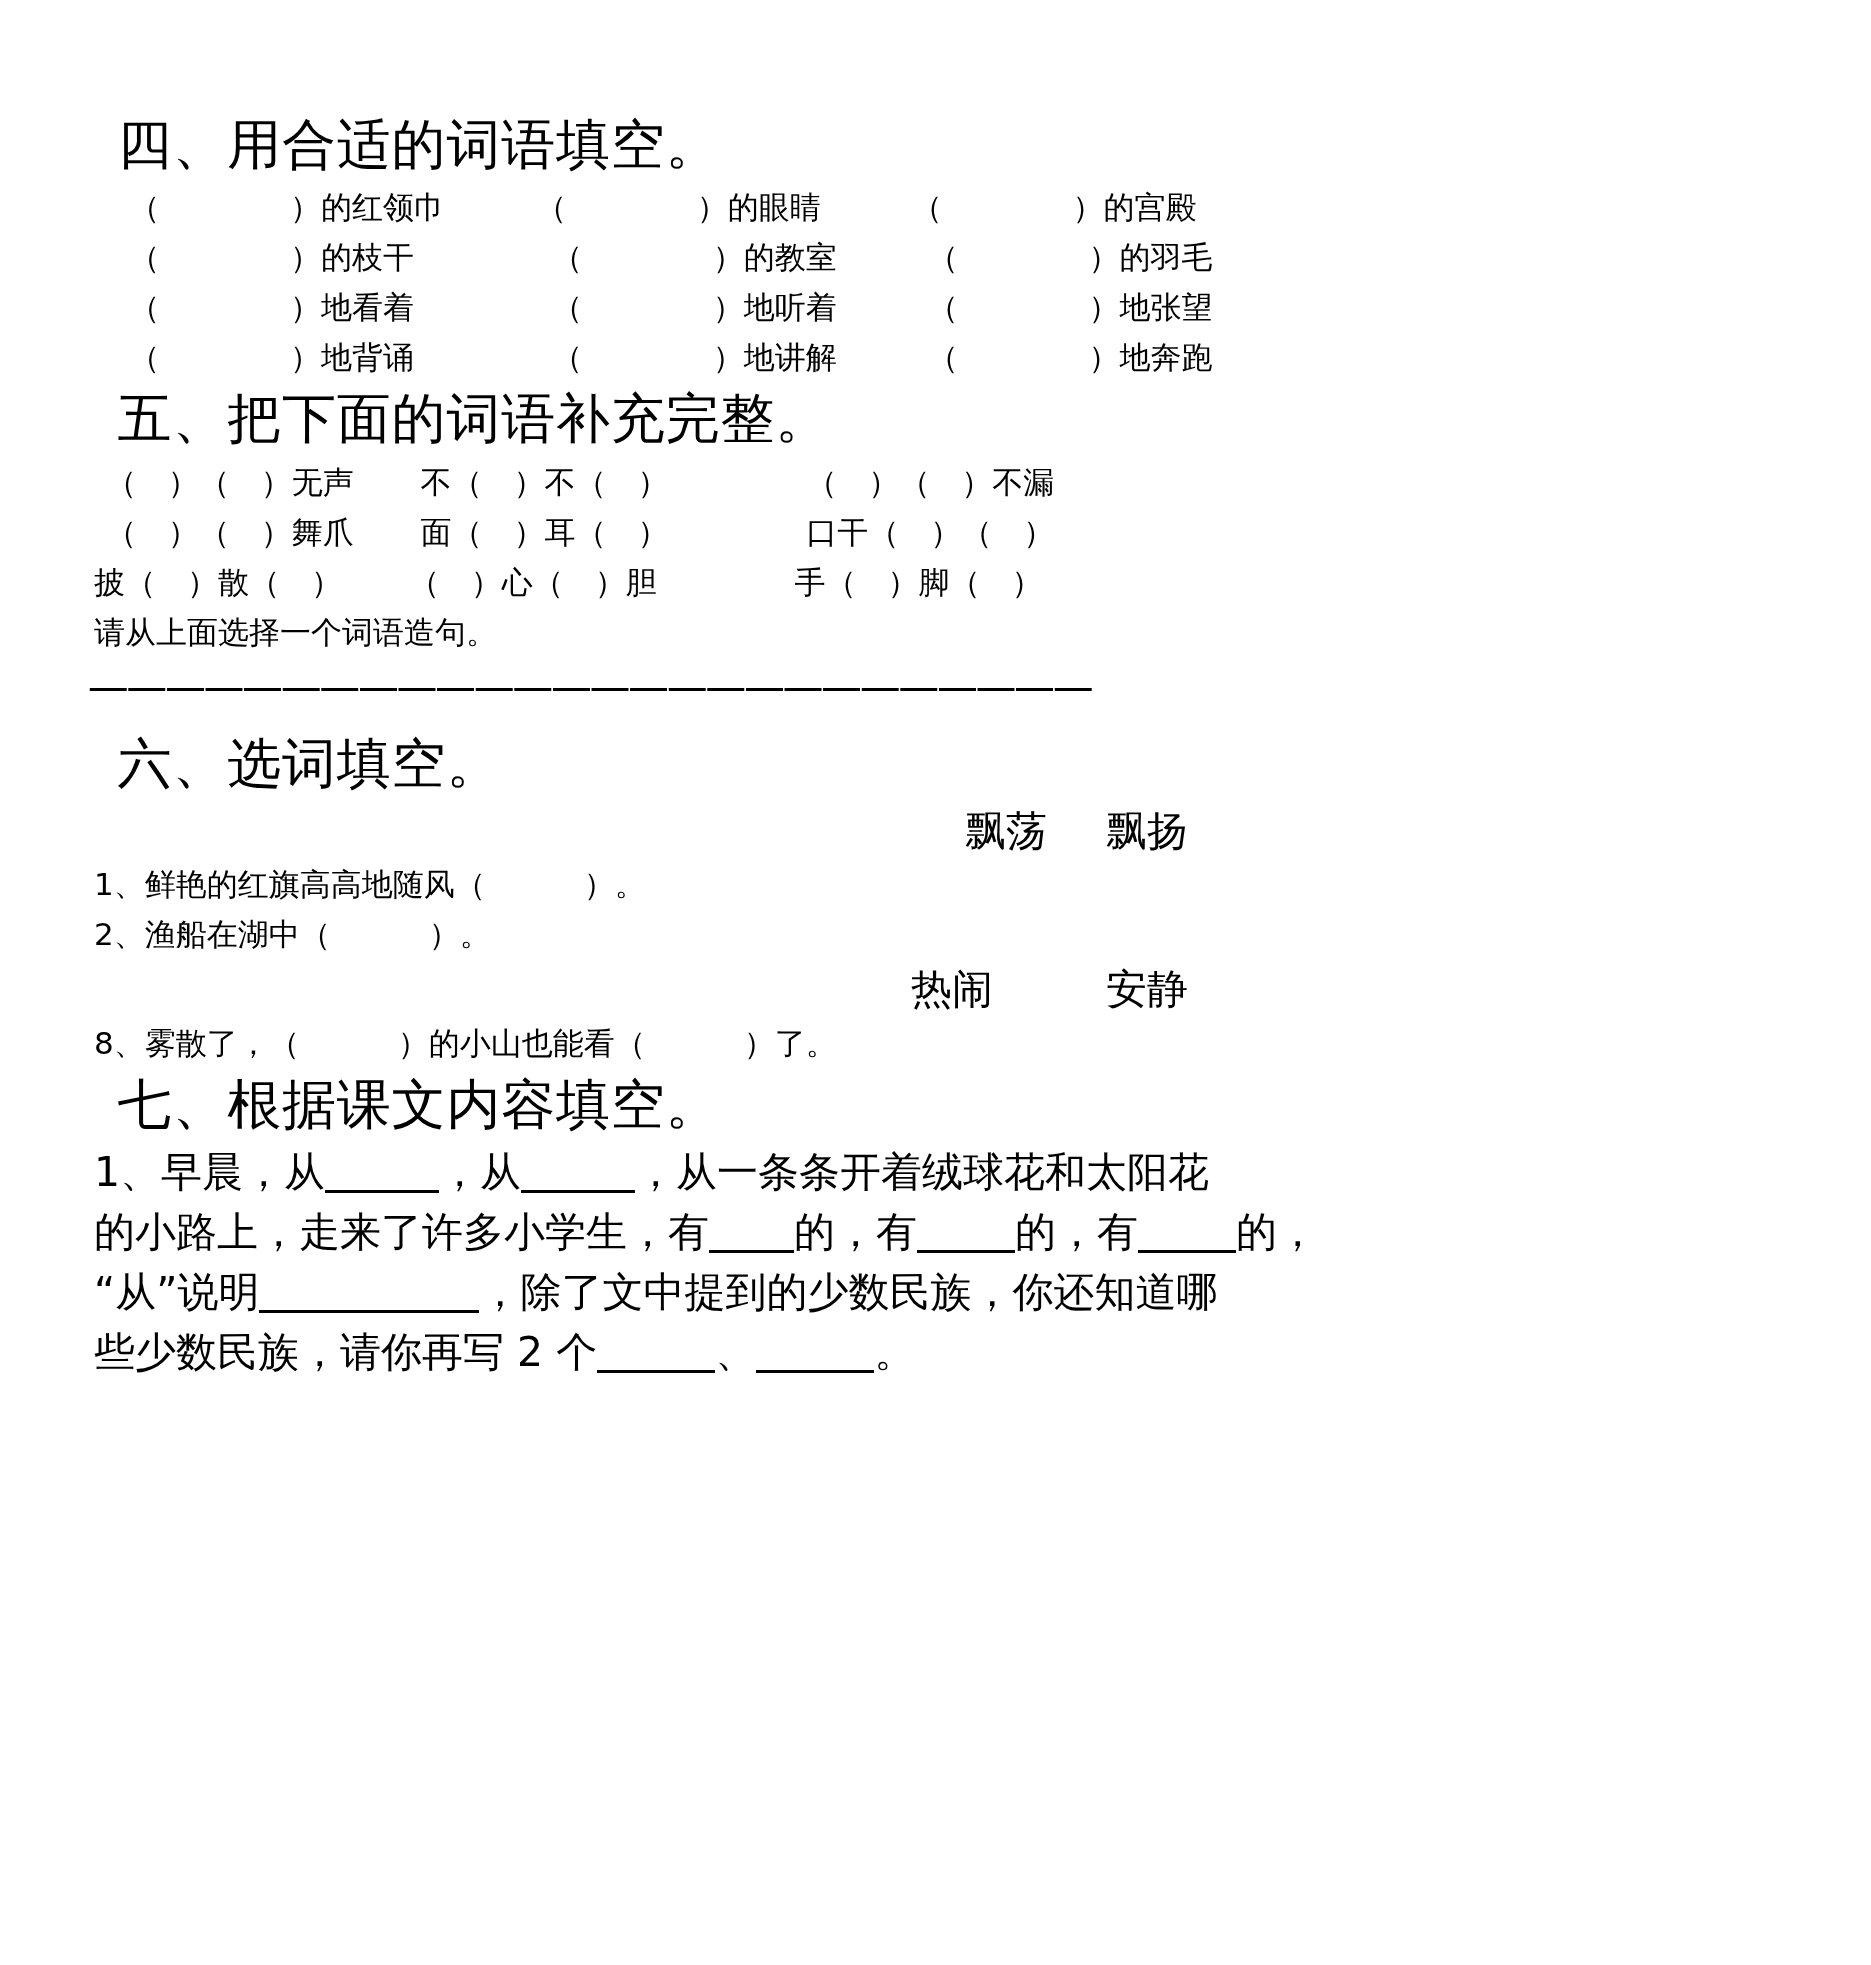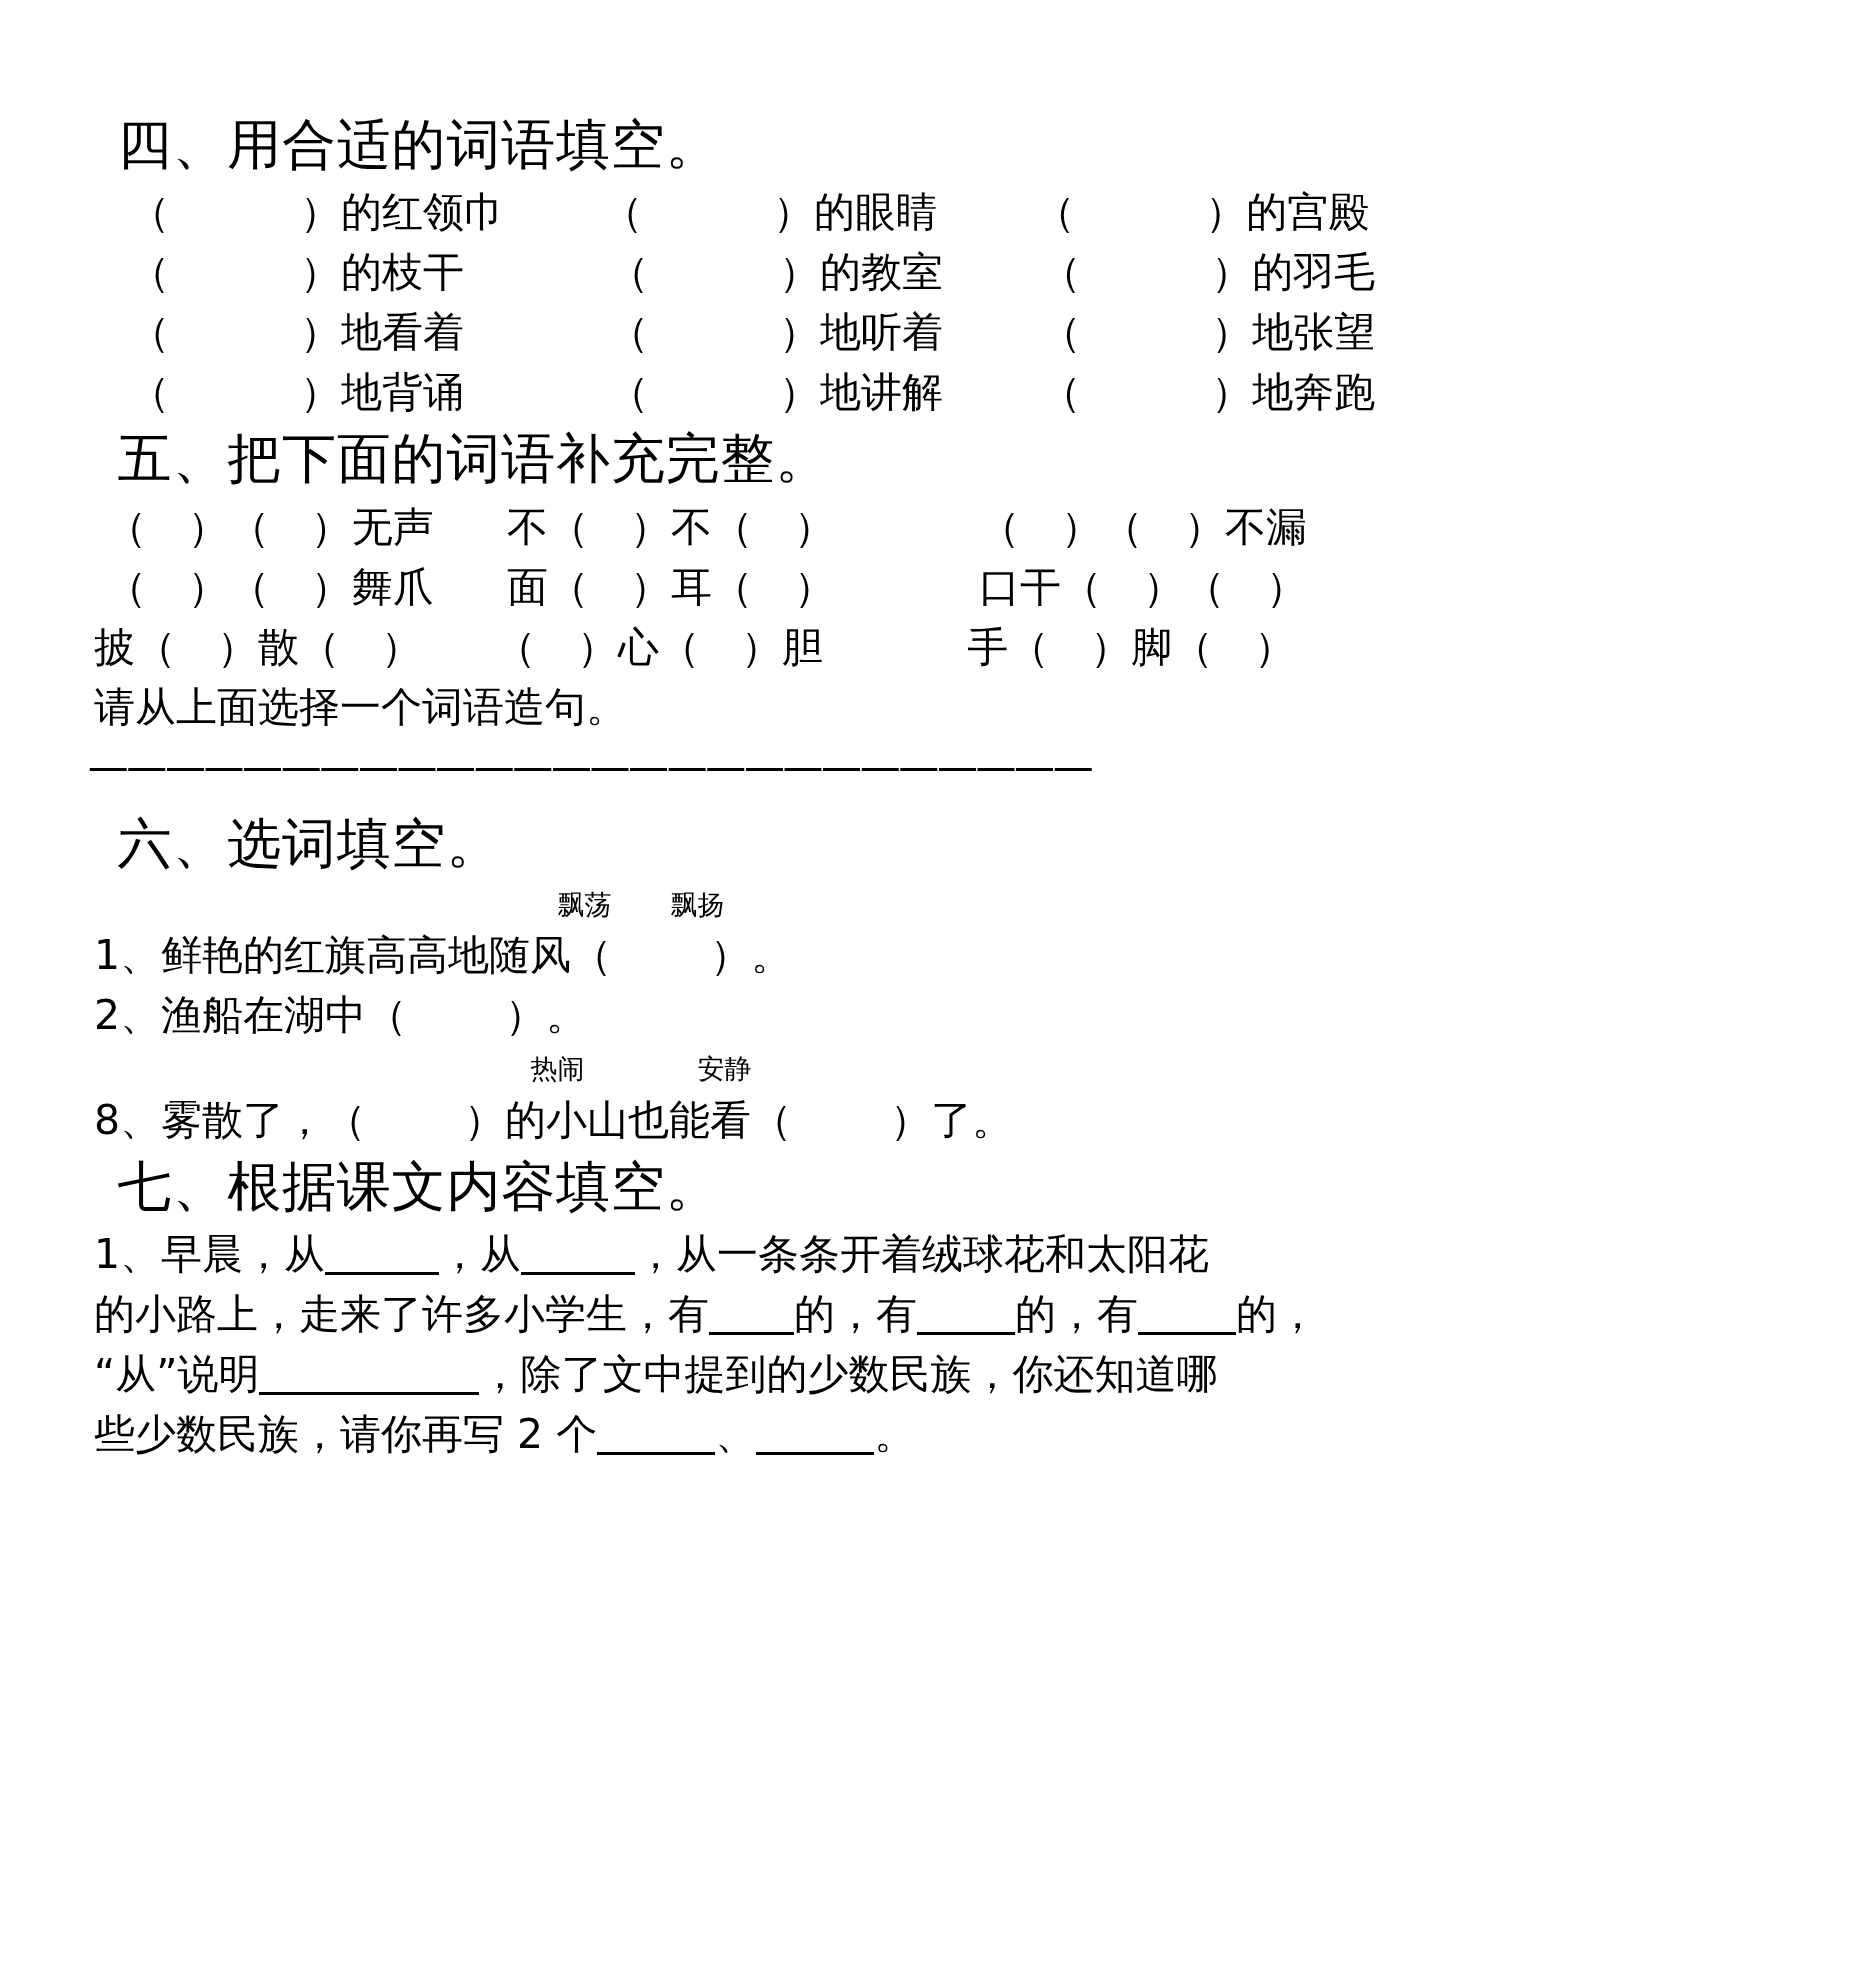--- a/index.html
+++ b/index.html
@@ -21,21 +21,21 @@
 
   
   .sec-head {
     font-size: 54px;
     line-height: 1.0;
     letter-spacing: 0.8px;
     margin: 0 0 20.4px 23.6px;
     white-space: nowrap;
   }
   .row {
-    font-size: 41px;
+    font-size: 31px;
     line-height: 1.0;
     white-space: nowrap;
     margin: 7px 0 19px 0;
   }
   .indent { margin-left: 35px; }
   .indent-sm { margin-left: 11.8px; }
   .gap-xl { display: inline-block; width: 130px; }
   .gap-lg { display: inline-block; width: 98px; }
   .gap-md { display: inline-block; width: 47px; }
   .sp-big { display: inline-block; width: 71px; }
@@ -61,23 +61,23 @@
   .dashline {
     font-size: 41px;
     line-height: 1.0;
     letter-spacing: -2.4px;
     white-space: nowrap;
     margin: 11.8px 0 29px -6.3px;
     overflow: hidden;
   }
 
   .centerline {
-    font-size: 27px;
-    line-height: 1.0;
-    text-align: center;
+    font-size: 41px;
+    line-height: 1.0;
+    text-align: right;
     margin: 0 0 17.3px 0;
     padding-right: 590px;
     white-space: nowrap;
   }
   .wordpair span.w2 { margin-left: 59px; }
   .wordpair span.w2b { margin-left: 113px; }
 
   .para {
     font-size: 41px;
     line-height: 1.0;

